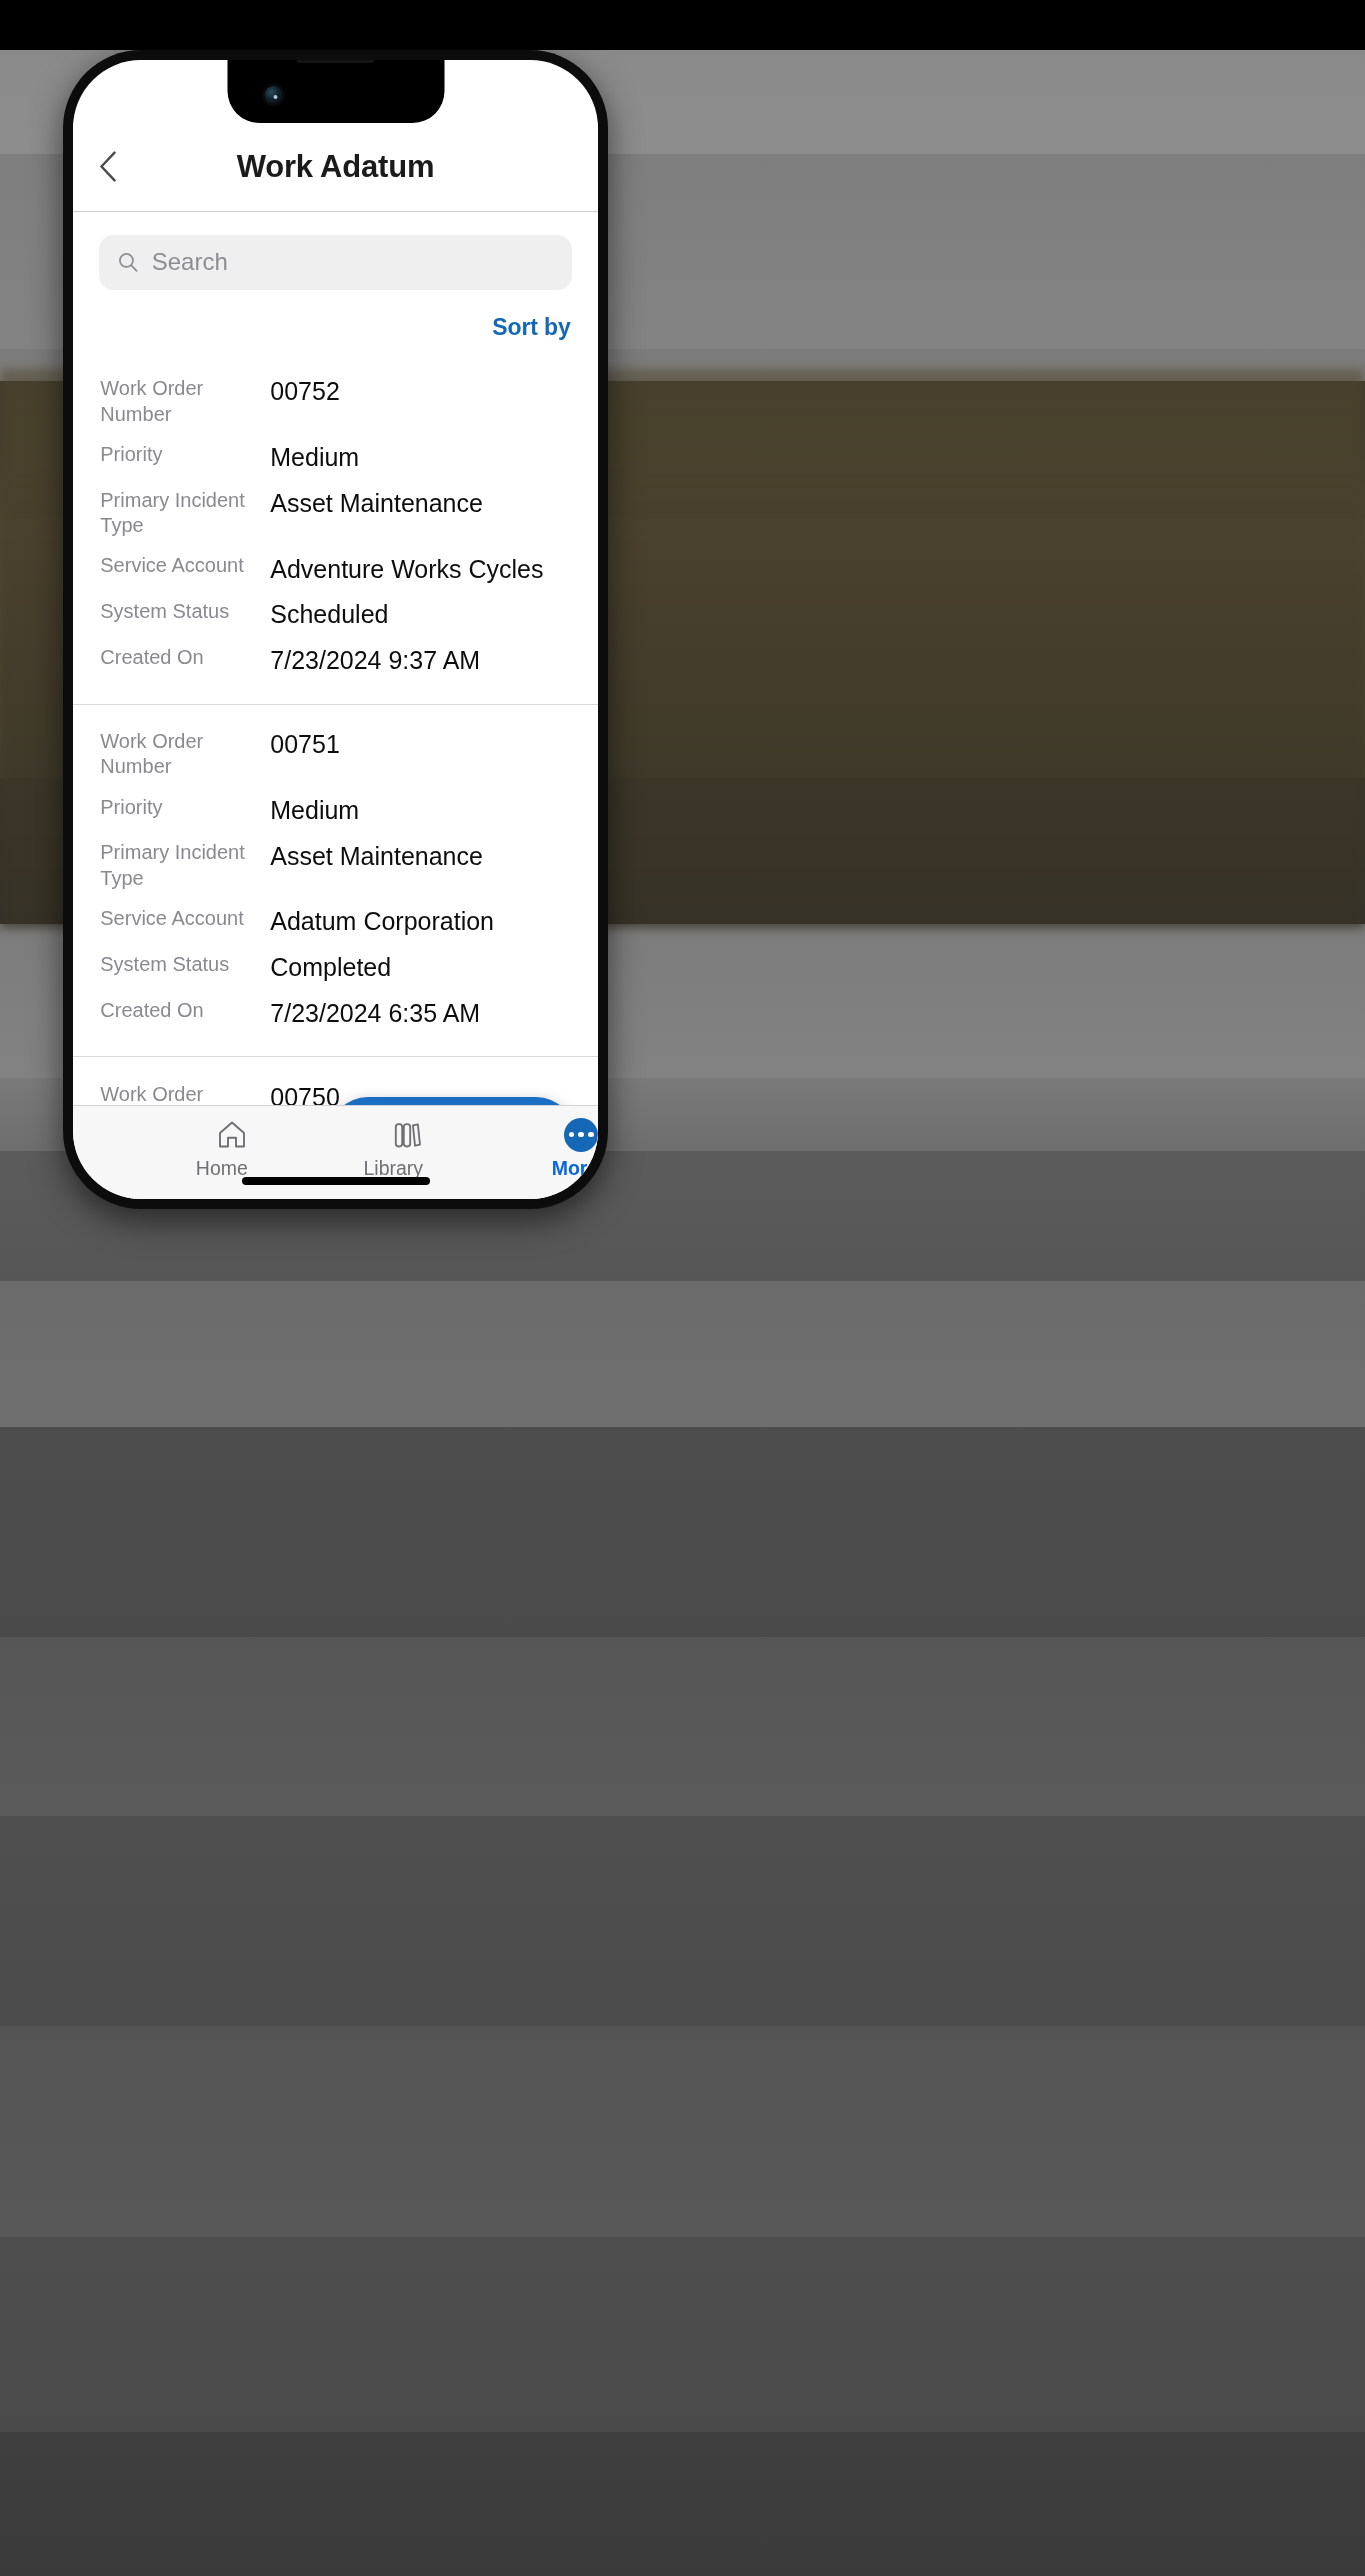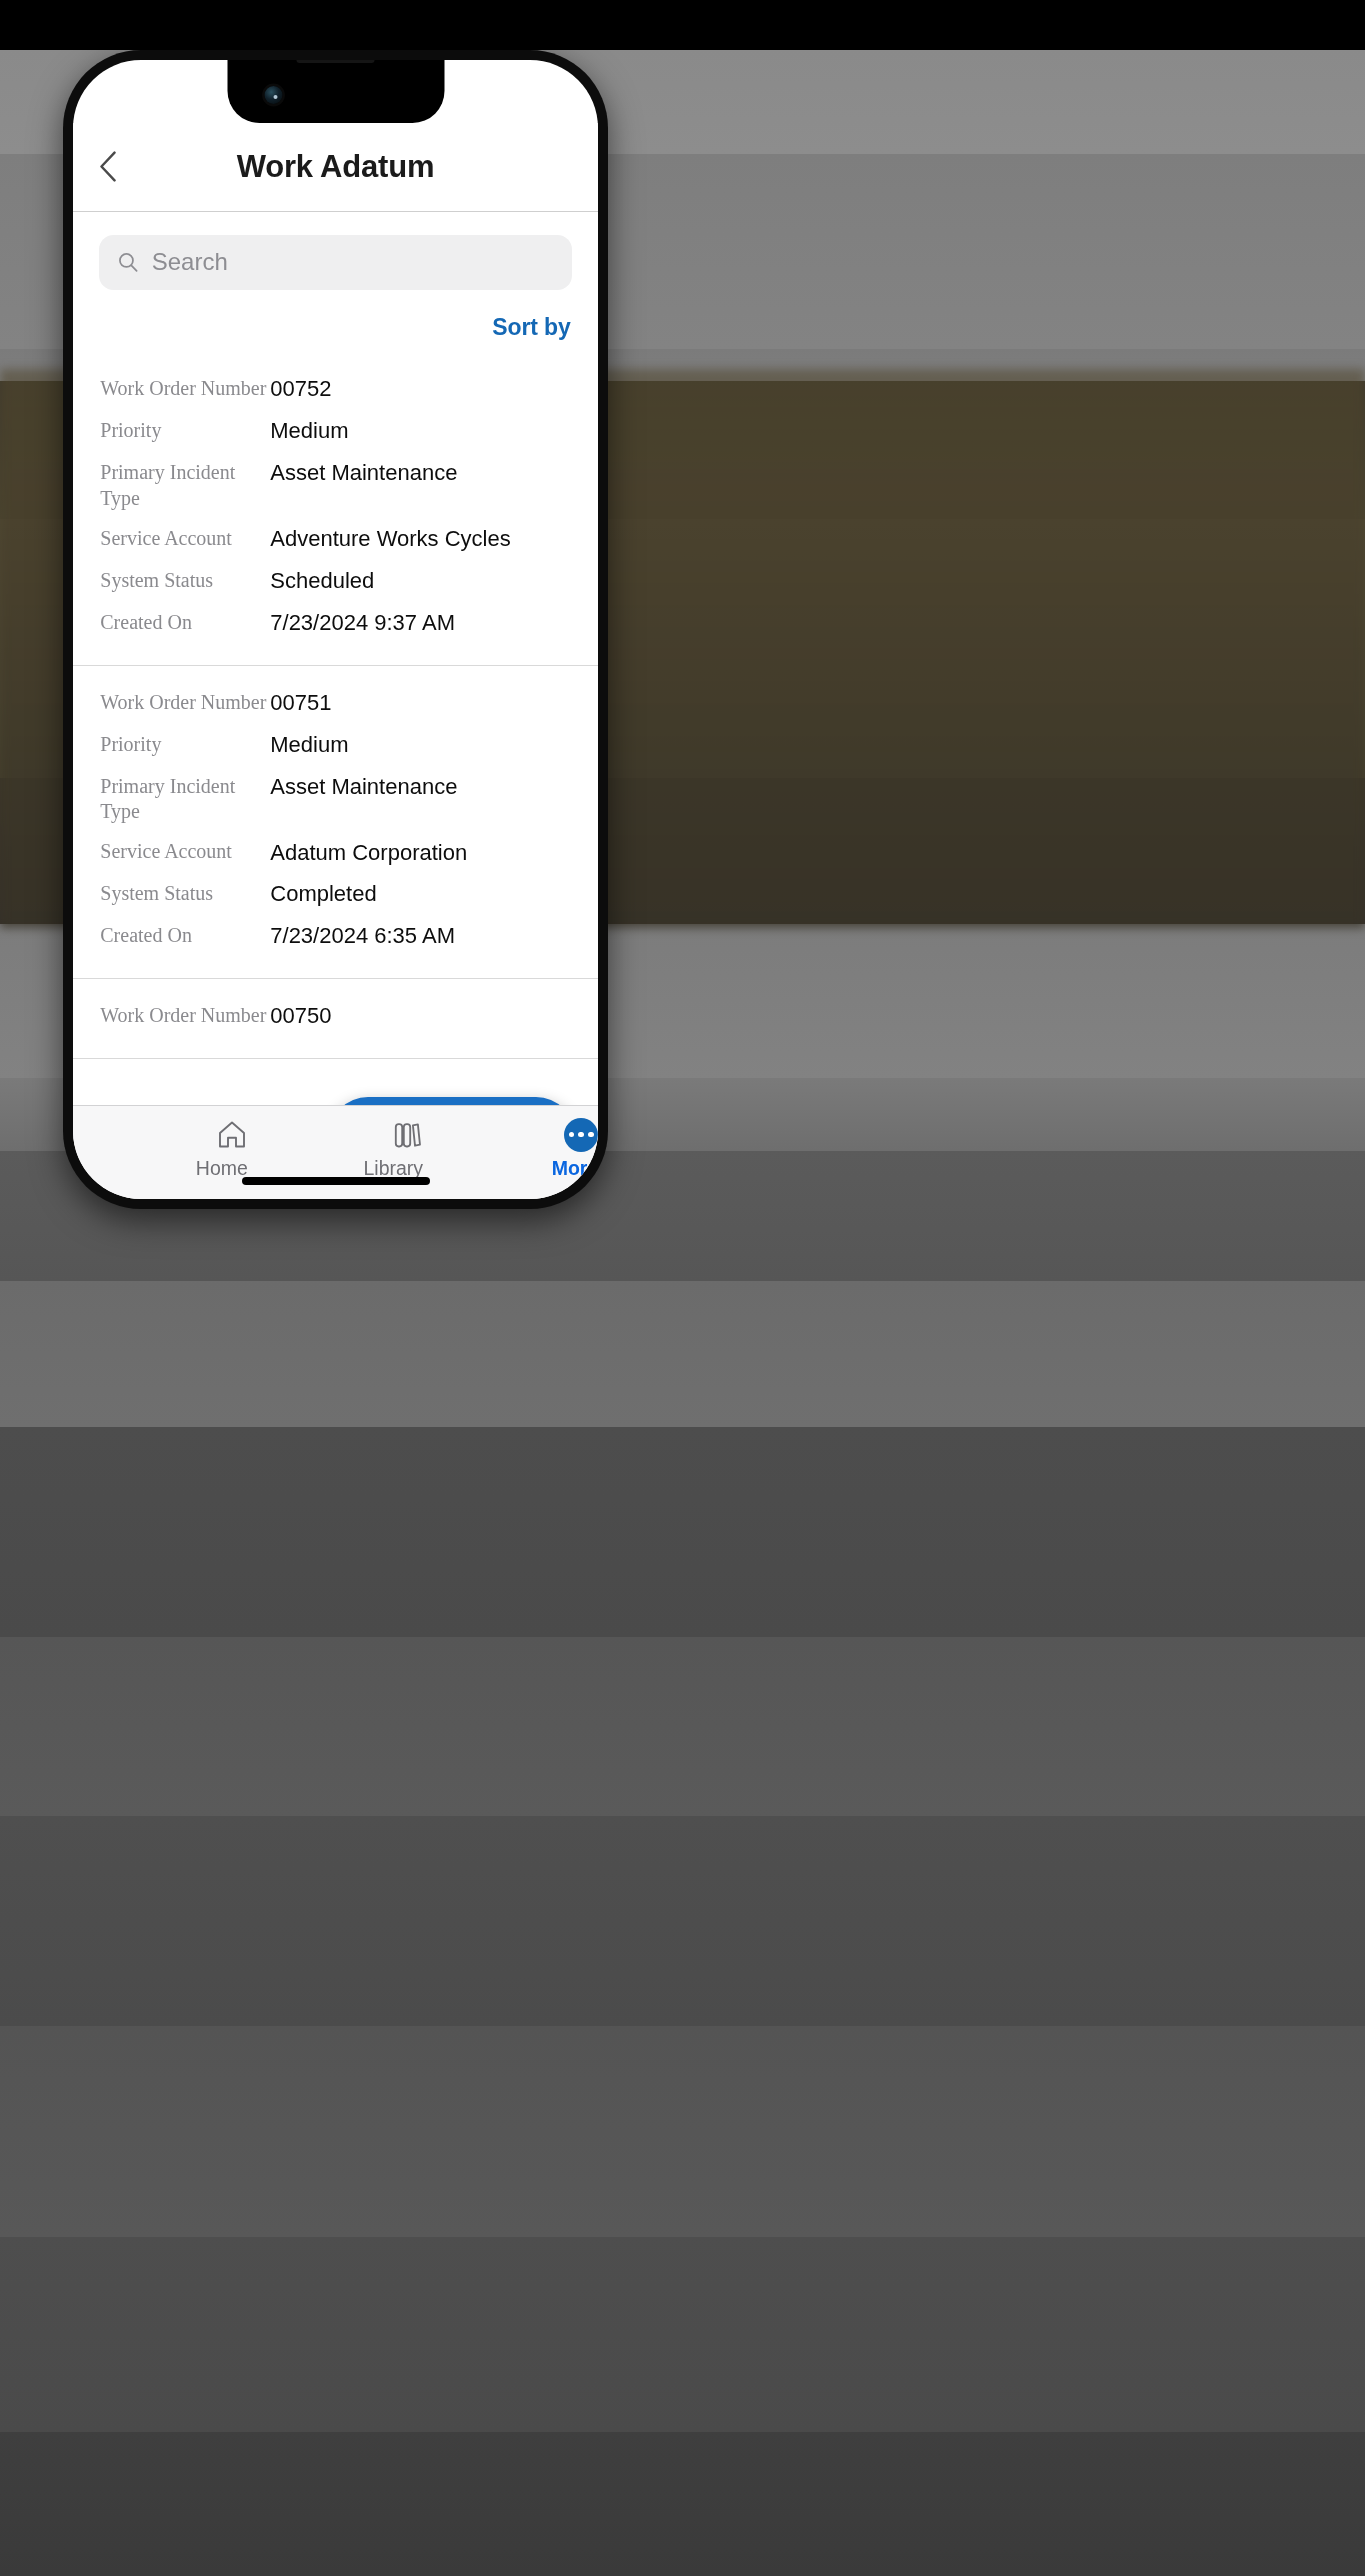--- a/index.html
+++ b/index.html
@@ -193,24 +193,23 @@
   
   .record {
     padding:16px 27.6px 21px 27.6px;
     border-bottom:0.8px solid #d9d9d9;
   }
   .field { display:flex; align-items:flex-start; padding:6.5px 0; }
   .f-label {
     width:170px; flex:0 0 170px;
     font-size:20px; color:#8a8a8e; line-height:1.28;
     padding-top:1.6px;
-    font-family:Liberation Serif, serif;
   }
   .f-value {
-    font-size:22px; color:#0d0d0d; line-height:1.28;
+    font-size:25px; color:#0d0d0d; line-height:1.28;
     padding-top:0.8px;
   }
 
   
   .fab {
     position:absolute; right:23px; bottom:24px;
     height:78px; padding:0 32px 0 27.6px;
     background:#1a6fc4; border-radius:39px;
     display:flex; align-items:center; gap:24px;
     box-shadow:0 4.9px 14.6px rgba(0,0,0,.30);

